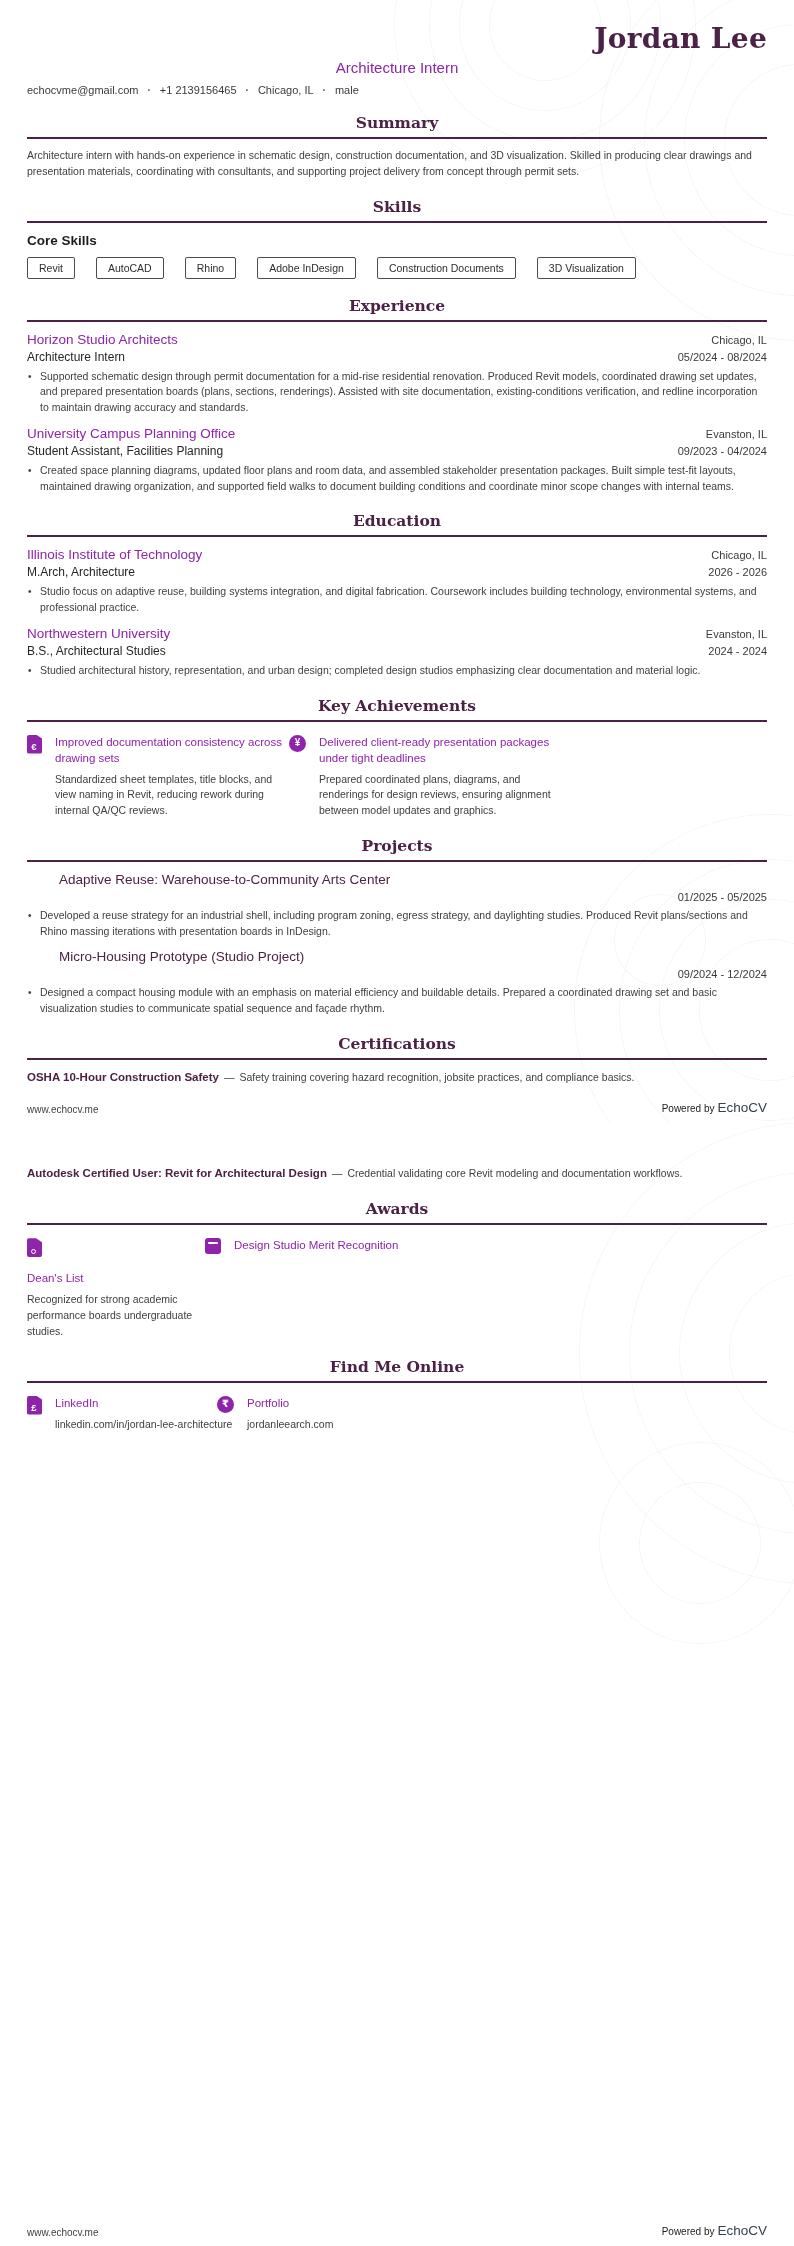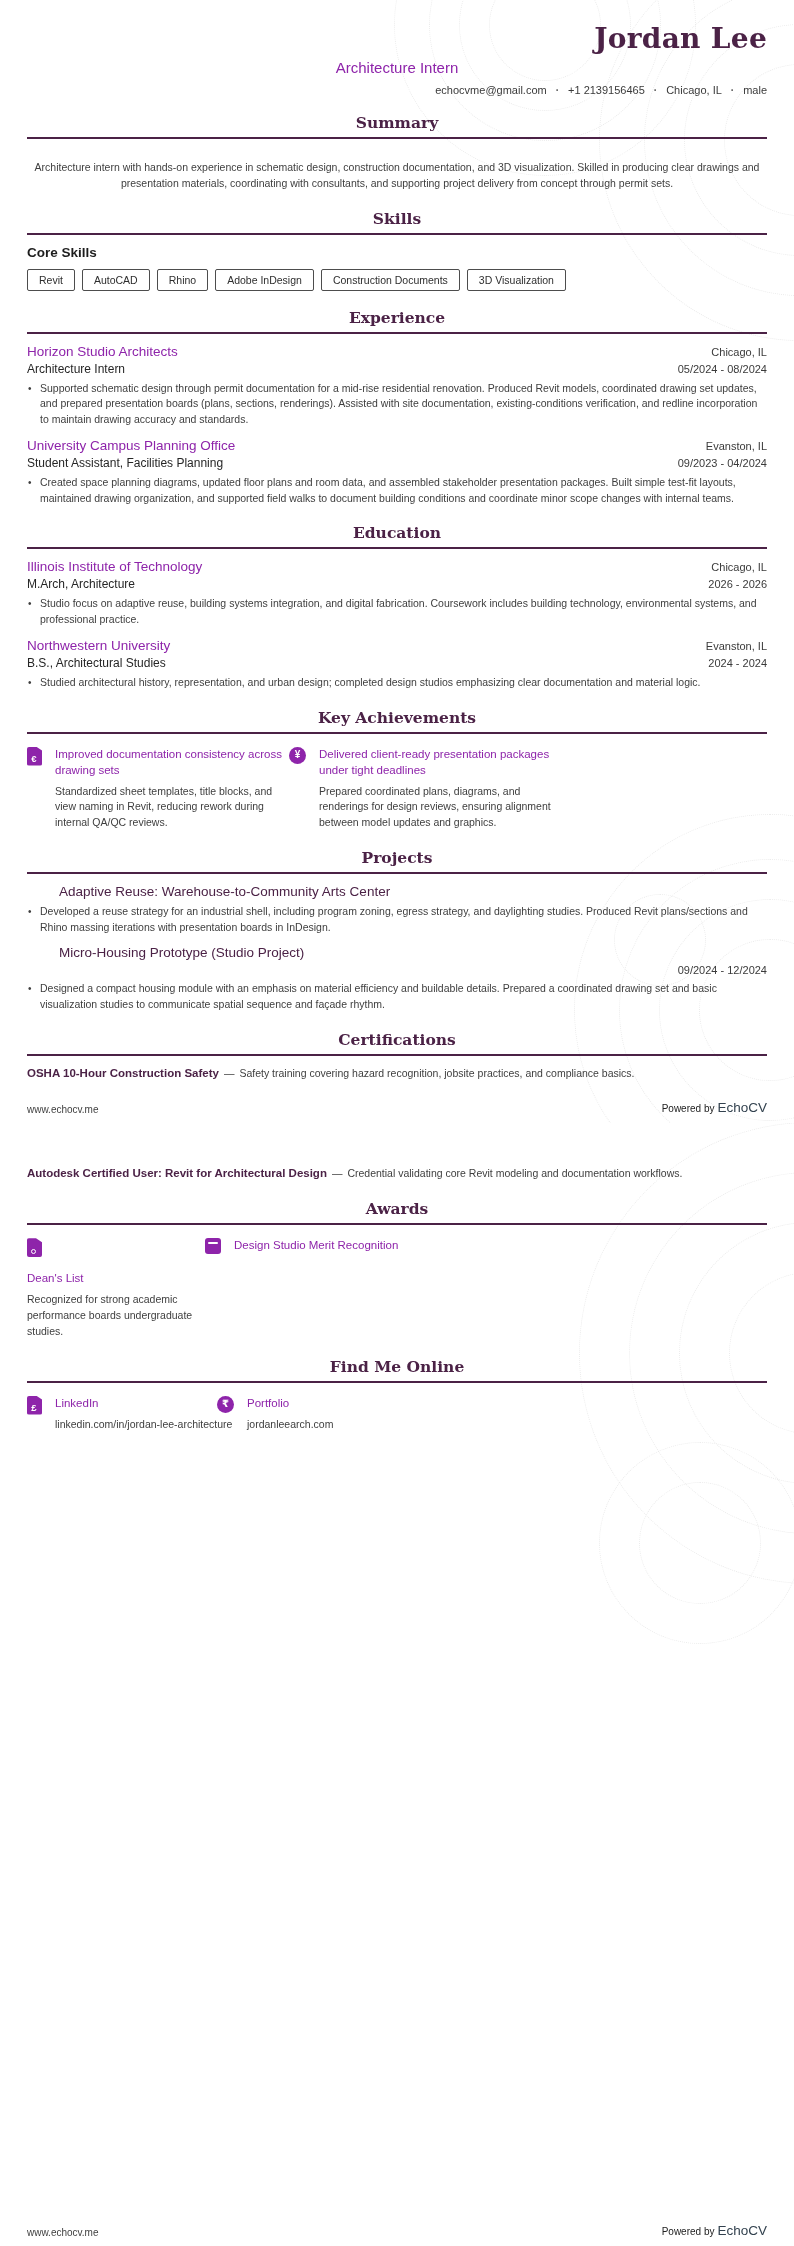--- a/index.html
+++ b/index.html
@@ -7,33 +7,33 @@
   .page{position:relative;width:794px;height:1123px;background:#fff;overflow:hidden;}
   .content{position:relative;z-index:2;padding:22px 27px 0;}
   .content2{padding-top:42px;}
 
   
   .ring{position:absolute;border:1.5px dotted #dcdcdc;border-radius:50%;transform:translate(-50%,-50%);opacity:.55;pointer-events:none;z-index:1;}
 
   
   .name{font-family:"DejaVu Serif","Liberation Serif",serif;font-size:28px;font-weight:700;color:#4b2246;text-align:right;letter-spacing:.3px;}
   .role-title{font-size:15px;color:#8e24aa;text-align:center;margin-top:4px;}
-  .contact{font-size:11px;color:#3a3a3a;text-align:right;margin-top:8px;}
+  .contact{font-size:11px;color:#3a3a3a;text-align:left;margin-top:8px;}
   .contact .sep{margin:0 9px;color:#555;font-weight:700;font-size:10px;}
 
   
   .section{margin-top:17px;}
   .sec-h{font-family:"DejaVu Serif","Liberation Serif",serif;font-size:15.5px;font-weight:700;color:#4b2246;text-align:center;}
   .sec-rule{border:none;border-top:2px solid #4b2246;margin:5px 0 0;}
-  .sec-body{margin-top:20px;text-align:center;}
+  .sec-body{margin-top:8px;}
   .para{font-size:10.5px;line-height:1.55;color:#3e3e3e;}
 
   
   .group-label{font-size:13.5px;font-weight:700;color:#1d1d1d;margin-top:10px;}
-  .tags{margin-top:9px;display:flex;flex-wrap:wrap;gap:7px;}
+  .tags{margin-top:9px;display:flex;flex-wrap:wrap;gap:21px;}
   .tag{display:inline-block;border:1px solid #4d4d4d;border-radius:2px;background:#fff;padding:4px 11px;font-size:10.5px;color:#2e2e2e;}
 
   
   .entry{margin-top:10px;}
   .entry-row{display:flex;justify-content:space-between;align-items:baseline;}
   .org{font-size:13.5px;color:#8e24aa;font-weight:500;}
   .role-line{font-size:12px;color:#262626;margin-top:3px;}
   .meta{font-size:11px;color:#3a3a3a;white-space:nowrap;}
   .bullets{margin:5px 0 0;padding:0;list-style:none;}
   .bullets li{position:relative;padding-left:13px;font-size:10.5px;line-height:1.5;color:#3e3e3e;}
@@ -209,20 +209,21 @@
           </div>
         </div>
       </div>
     </div>
 
     <div class="section">
       <div class="sec-h">Projects</div>
       <hr class="sec-rule">
       <div class="entry">
         <div class="proj-title">Adaptive Reuse: Warehouse-to-Community Arts Center</div>
+        <div class="proj-dates">01/2025 - 05/2025</div>
         <ul class="bullets">
           <li>Developed a reuse strategy for an industrial shell, including program zoning, egress strategy, and daylighting studies. Produced Revit plans/sections and Rhino massing iterations with presentation boards in InDesign.</li>
         </ul>
       </div>
       <div class="entry">
         <div class="proj-title">Micro-Housing Prototype (Studio Project)</div>
         <div class="proj-dates">09/2024 - 12/2024</div>
         <ul class="bullets">
           <li>Designed a compact housing module with an emphasis on material efficiency and buildable details. Prepared a coordinated drawing set and basic visualization studies to communicate spatial sequence and façade rhythm.</li>
         </ul>

